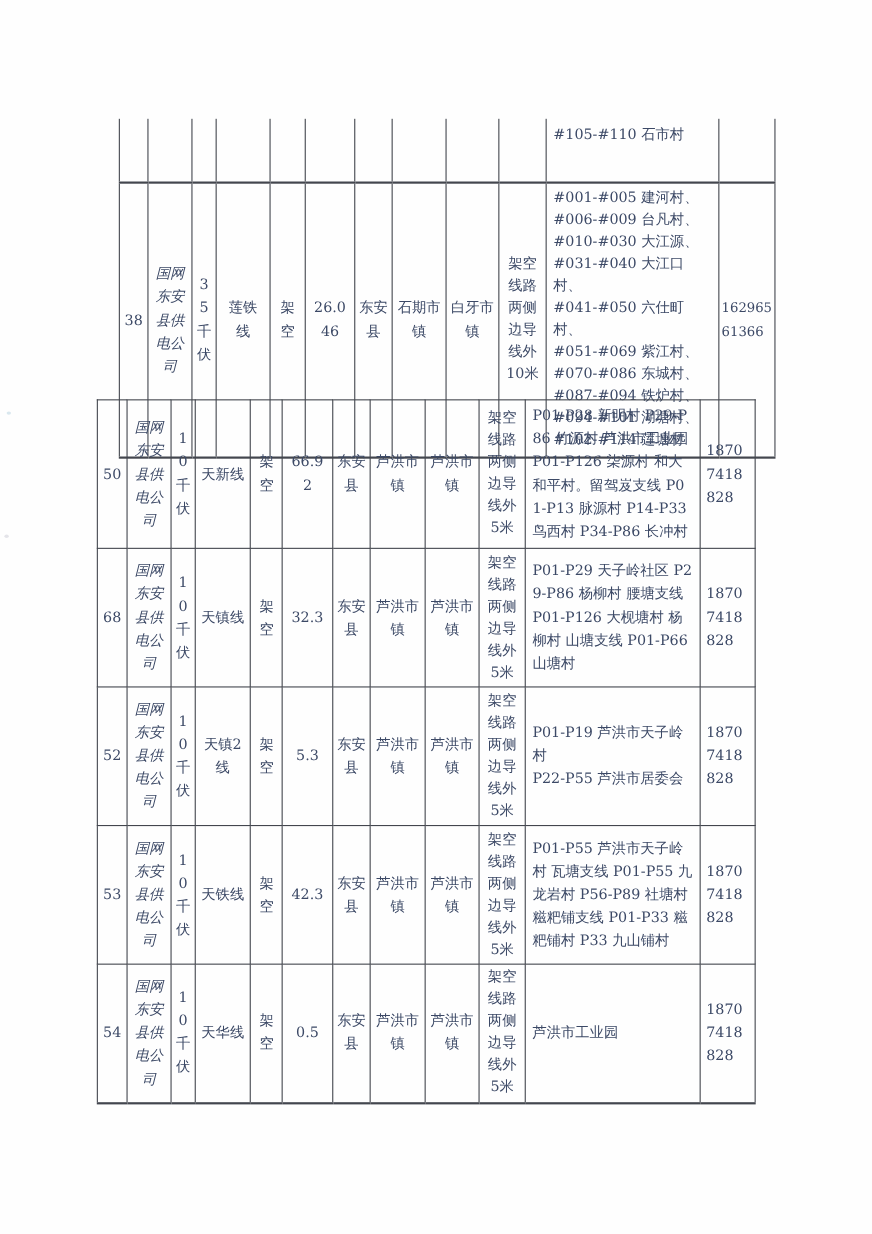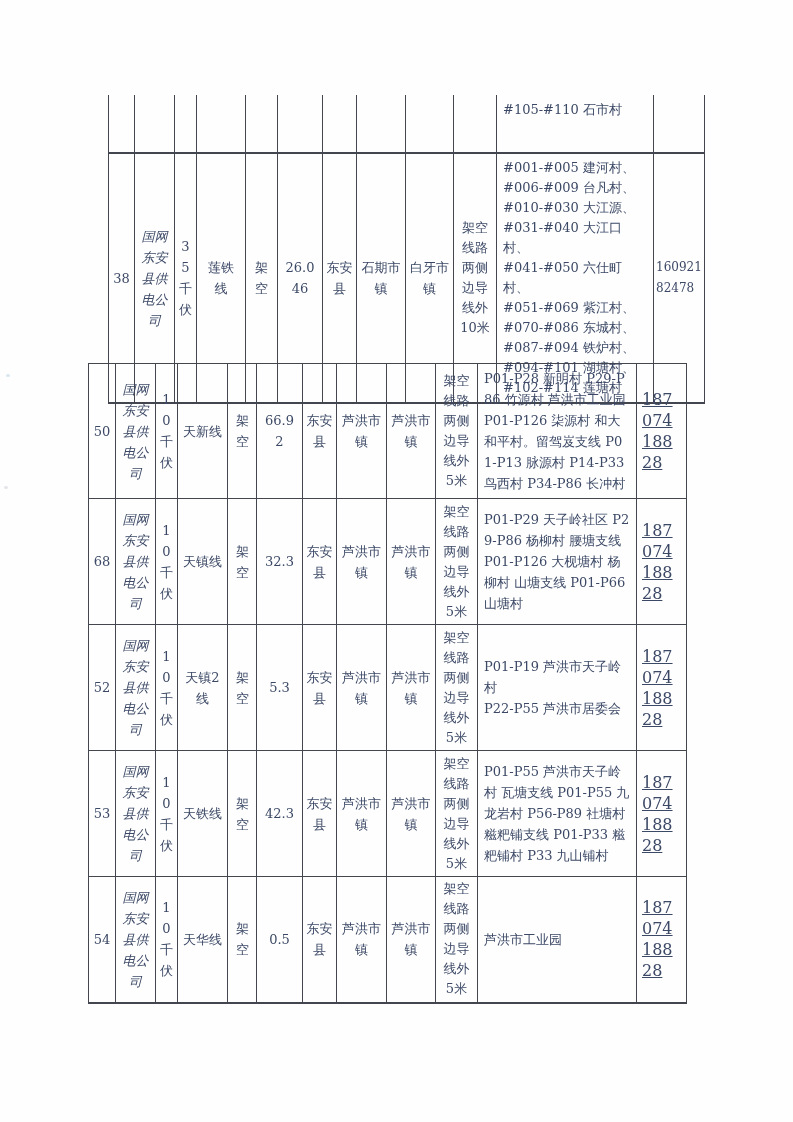--- a/index.html
+++ b/index.html
@@ -9,38 +9,38 @@
     color:#3c4966;
   }
   table{border-collapse:collapse;table-layout:fixed;position:absolute;background:transparent;}
   td{
     border:1px solid #43464e;
     font-size:13px;line-height:21px;color:#3c4966;
     text-align:center;vertical-align:middle;
     padding:2px;word-break:break-all;overflow:hidden;
   }
   
-  #t-top{left:108px;top:95px;width:596px;}
+  #t-top{left:108px;top:108px;width:596px;}
   #t-top tr:nth-child(1){height:58px;}
   #t-top tr:nth-child(2){height:209px;}
   #t-top td{border-top-width:1px;}
   #t-top tr.row-partial td{border-top:none;border-bottom-width:2px;}
   #t-top tr:last-child td{border-bottom-width:2px;}
   #t-top .col-line{padding:2px 6px;}
   #t-top .col-length{padding:2px 7px;}
   #t-top .col-villages{line-height:20px;}
   #t-top .col-phone{font-size:12px;padding:4px 2px;}
   #t-top tr.row-partial .col-villages{vertical-align:top;padding-top:5px;}
   
   #t-bottom{left:88px;top:363px;width:598px;}
   #t-bottom tr{height:126px;}
   #t-bottom tr:last-child td{border-bottom-width:2px;}
   #t-bottom .col-line{padding:2px 5px;}
   #t-bottom .col-length{padding:2px 4px;}
-  #t-bottom .col-phone{font-size:16px;padding:4px 5px;text-decoration:underline;}
+  #t-bottom .col-phone{font-size:13px;padding:4px 5px;}
   
   .col-company{padding:2px 6px;font-style:italic;}
   .col-voltage{padding:2px 4px;}
   .col-type{padding:2px 8px;}
   .col-county{padding:2px 0;}
   .col-town1,.col-town2{padding:2px 0;}
   .col-protection{padding:2px 6px;line-height:20px;}
   .col-villages,.col-phone{
     text-align:left;vertical-align:middle;
     padding:4px 6px;white-space:pre-line;
@@ -95,21 +95,21 @@
         <td class="col-villages">#001-#005 建河村、
 #006-#009 台凡村、
 #010-#030 大江源、
 #031-#040 大江口村、
 #041-#050 六仕町村、
 #051-#069 紫江村、
 #070-#086 东城村、
 #087-#094 铁炉村、
 #094-#101 湖塘村、
 #102-#114 莲塘村</td>
-        <td class="col-phone">16092182478</td>
+        <td class="col-phone">16296561366</td>
       </tr>
     </tbody>
 </table>
 
 <table id="t-bottom">
   <colgroup>
     <col style="width:27px">
       <col style="width:40px">
       <col style="width:22px">
     <col style="width:50px">

